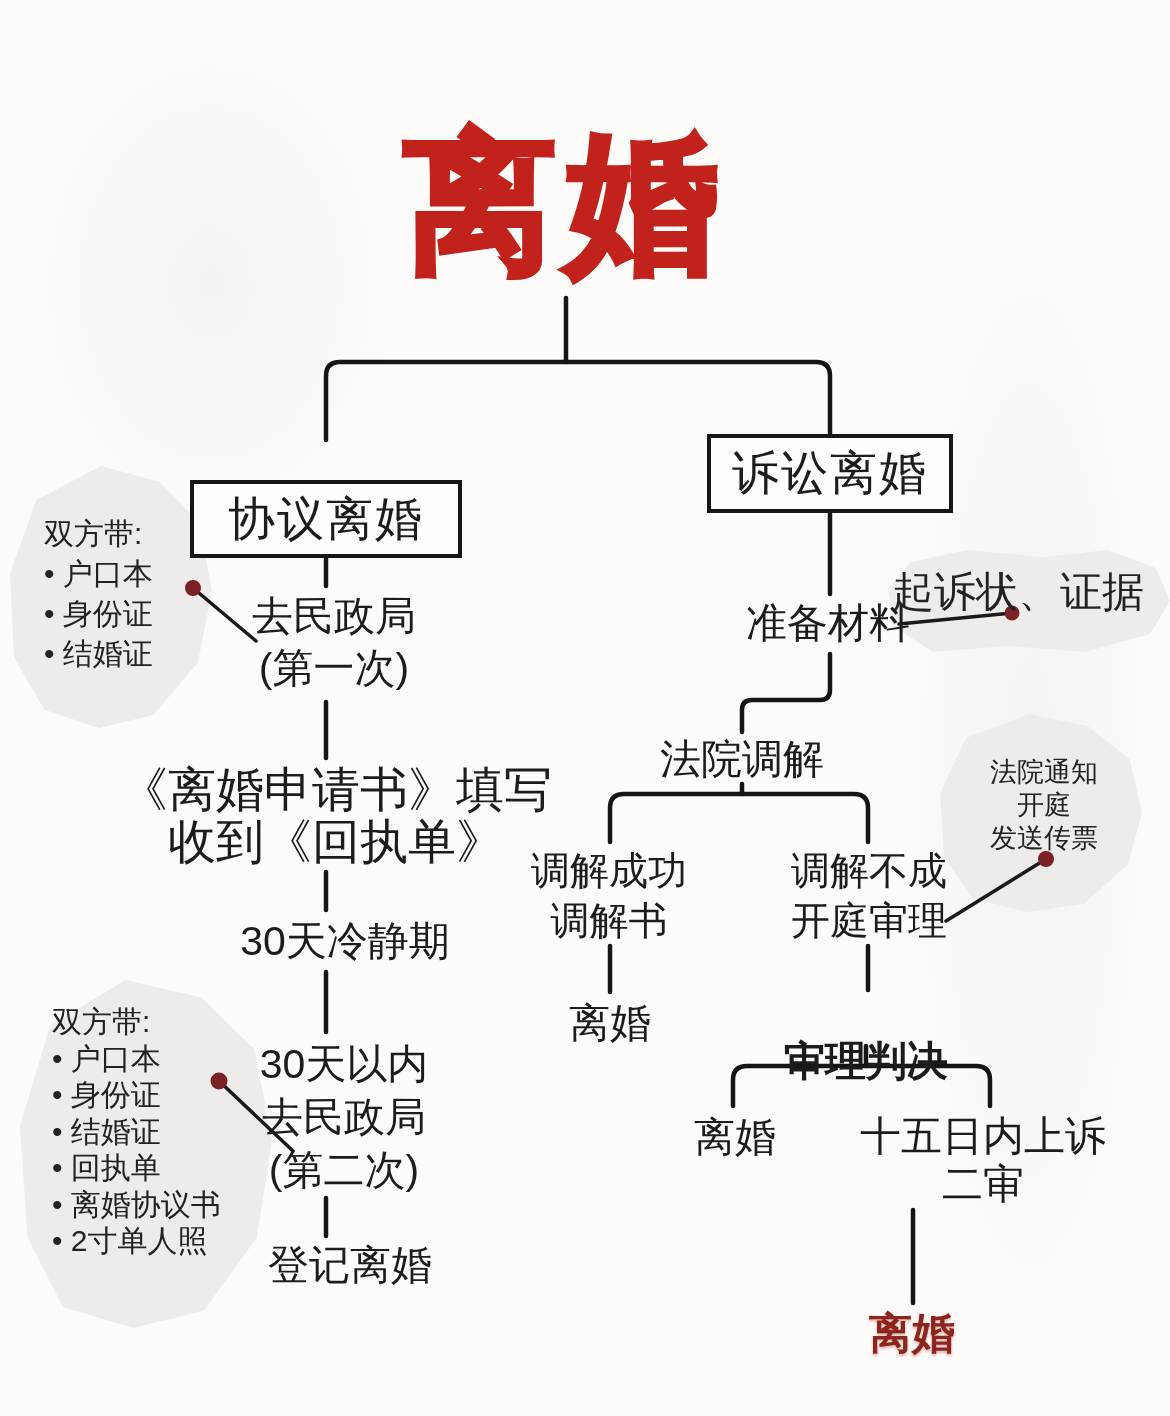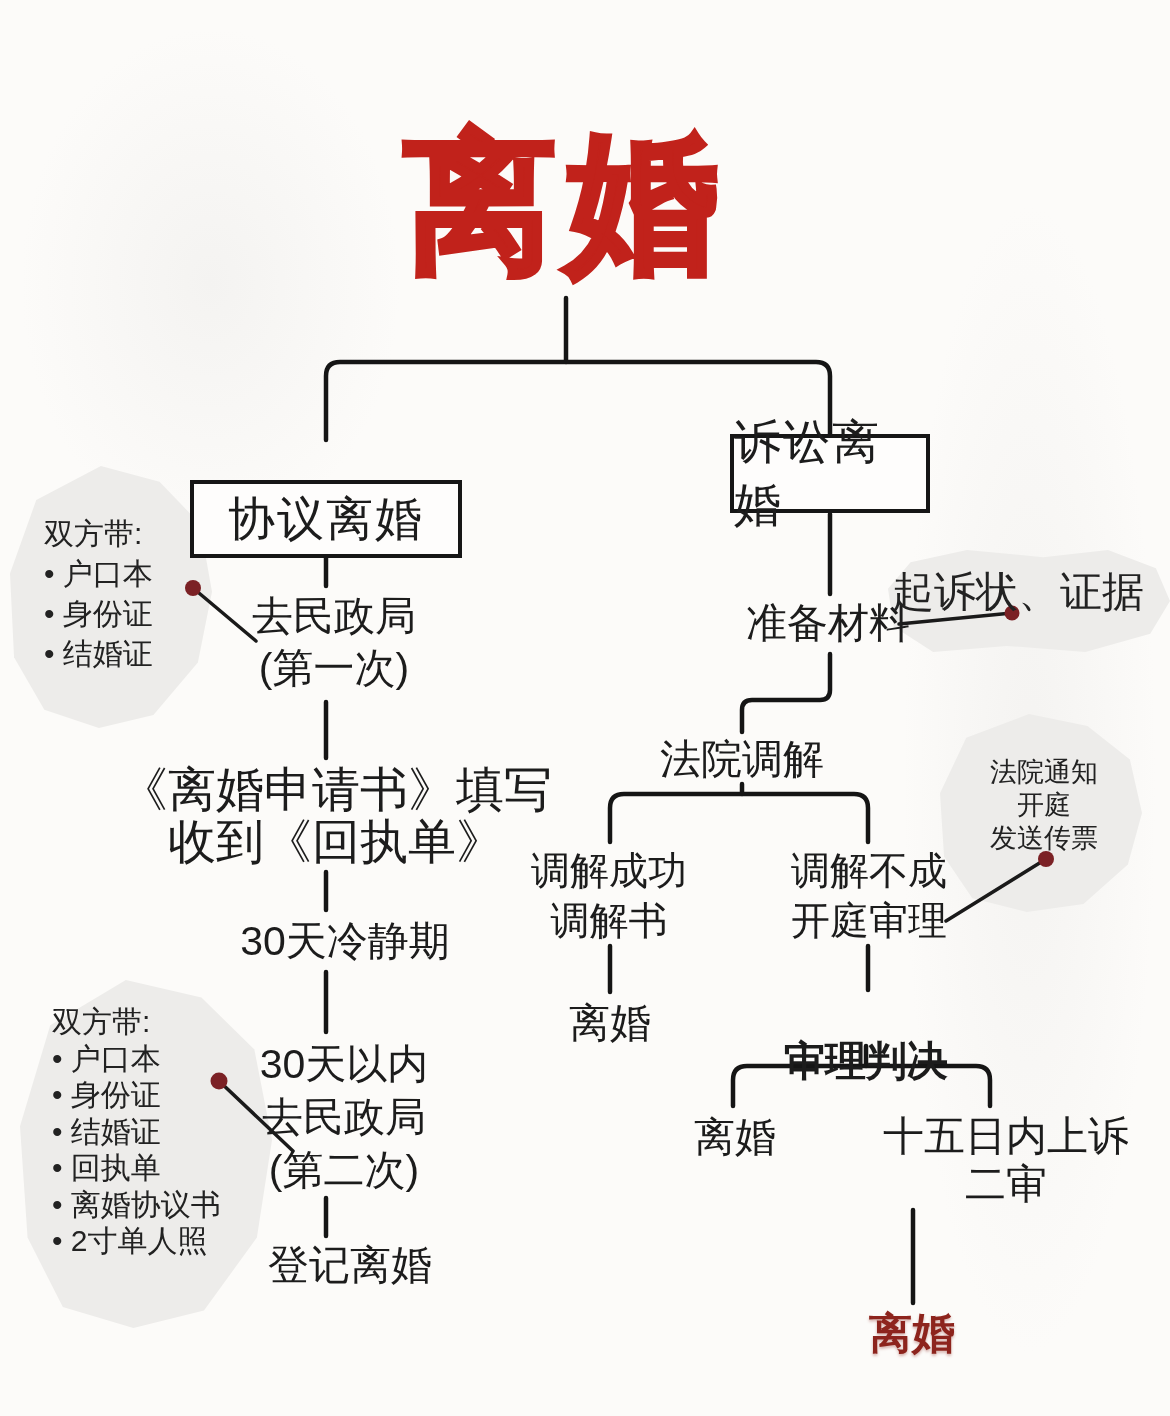--- a/index.html
+++ b/index.html
@@ -106,21 +106,21 @@
       <circle cx="1012" cy="613" r="7.5"></circle>
       <circle cx="1046" cy="859" r="8"></circle>
     </g>
   </svg>
 
   <div class="abs center-x node title" style="left:566px; top:118px;">离婚</div>
 
   <div class="abs center-x branch-box" style="left:326px; top:436px; width:272px; height:78px;margin-top:44px;">
     <span>协议离婚</span>
   </div>
-  <div class="abs center-x branch-box" style="left:830px; top:434px; width:200px; height:79px;">
+  <div class="abs center-x branch-box" style="left:830px; top:434px; width:246px; height:79px;">
     <span>诉讼离婚</span>
   </div>
 
   <div class="abs center-x node" style="left:334px; top:590px; font-size:41px; line-height:52px;">
     <div>去民政局</div>
     <div>(第一次)</div>
   </div>
 
   <div class="abs center-x node" style="left:336px; top:764px; font-size:48px; line-height:52px;">
     <div>《离婚申请书》填写</div>
@@ -150,21 +150,21 @@
     <div>调解不成</div>
     <div>开庭审理</div>
   </div>
 
   <div class="abs center-x node" style="left:610px; top:998px; font-size:41px; line-height:50px;">离婚</div>
 
   <div class="abs center-x node bold" style="left:866px; top:994px; font-size:41px; line-height:50px;margin-top:42px;">审理判决</div>
 
   <div class="abs center-x node" style="left:735px; top:1112px; font-size:41px; line-height:50px;">离婚</div>
 
-  <div class="abs center-x node" style="left:983px; top:1112px; font-size:41px; line-height:48px;margin-left:23px;">
+  <div class="abs center-x node" style="left:983px; top:1112px; font-size:41px; line-height:48px;">
     <div>十五日内上诉</div>
     <div>二审</div>
   </div>
 
   <div class="abs center-x node final-red" style="left:912px; top:1308px; font-size:43px; line-height:50px;">离婚</div>
 
   <div class="abs cloud-text" style="left:44px; top:514px; font-size:30px; line-height:40px;">
     <div class="line">双方带:</div>
     <div class="line">• 户口本</div>
     <div class="line">• 身份证</div>

